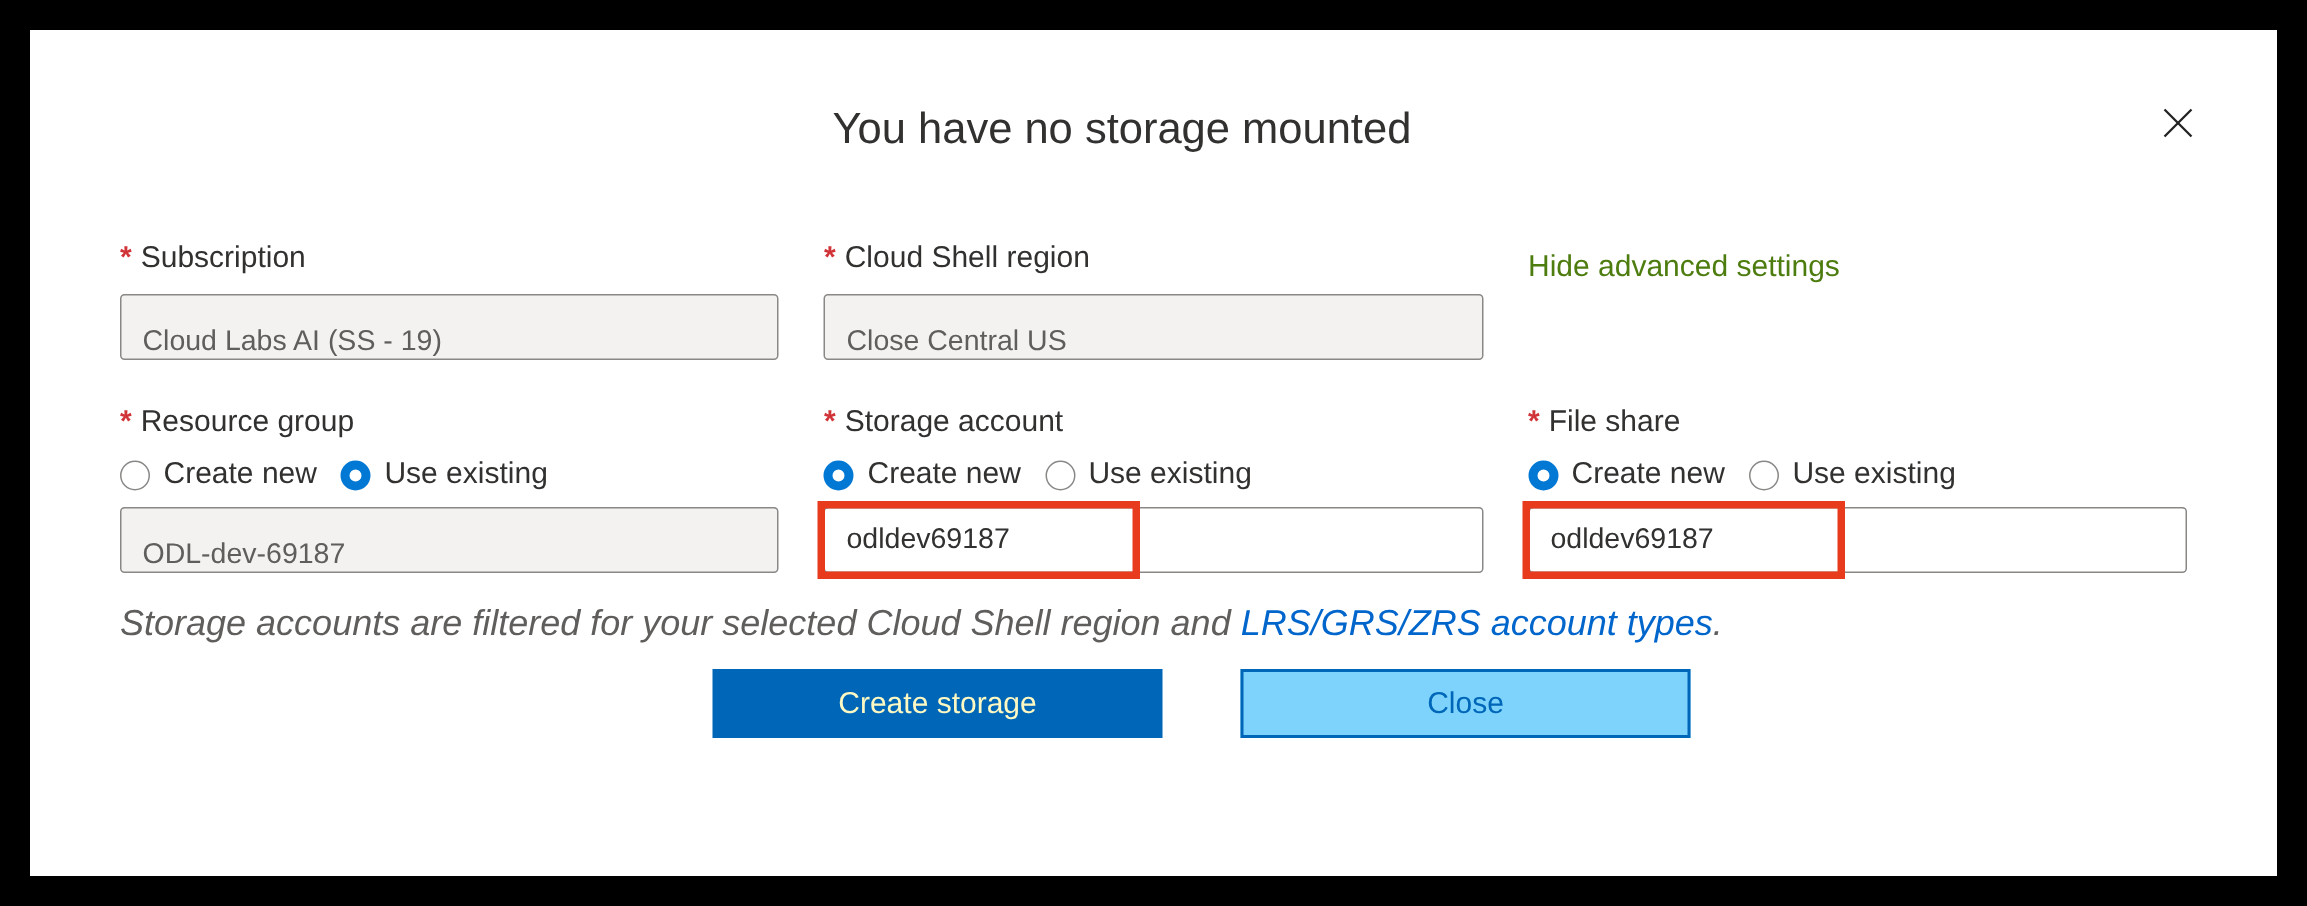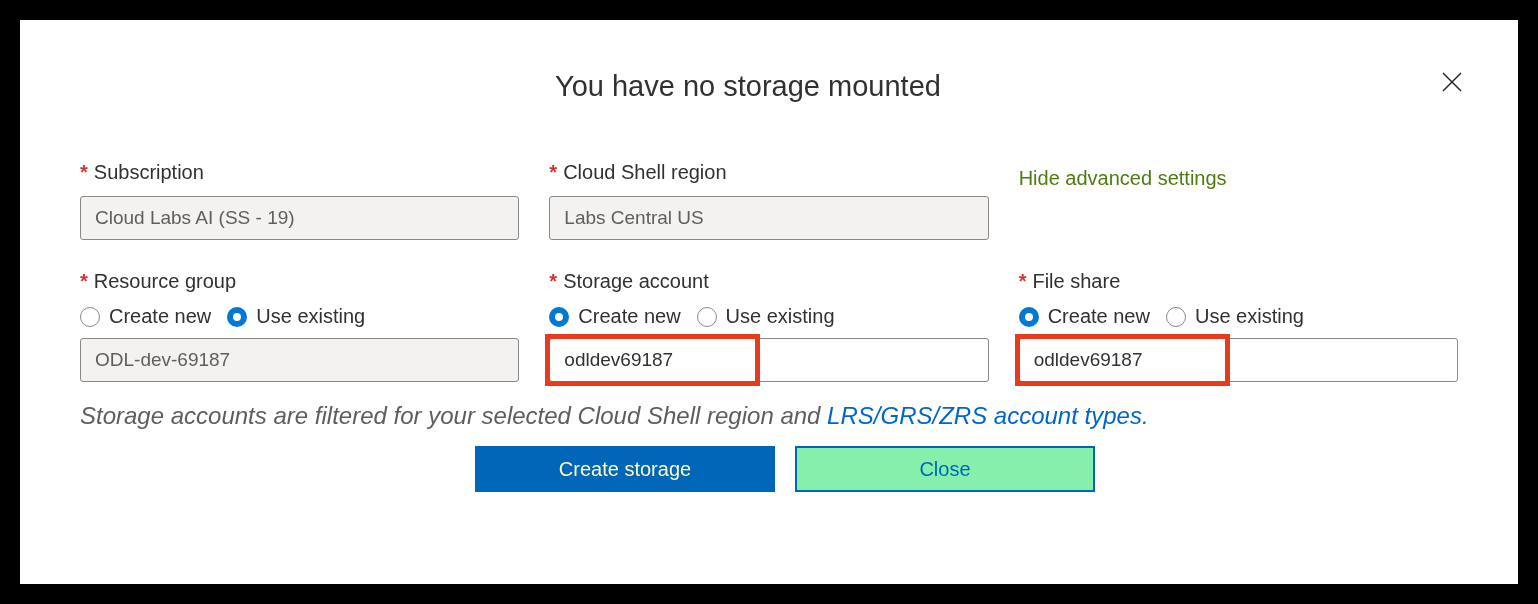--- a/index.html
+++ b/index.html
@@ -59,21 +59,21 @@
     .dropdown, .text-input {
       width: 100%;
       height: 44px;
       border: 1px solid #8a8886;
       border-radius: 3px;
       padding: 0 14px;
       font-size: 19px;
       color: #323130;
       background: #fff;
       display: flex;
-      align-items: center;
+      align-items: flex-end;
     }
     .dropdown.disabled, .text-input.disabled {
       background: #f3f2f1;
       color: #605e5c;
     }
     .radio-row {
       display: flex;
       gap: 16px;
       align-items: flex-end;
       margin-bottom: 10px;
@@ -143,23 +143,24 @@
       align-items: center;
       justify-content: center;
       cursor: pointer;
       border: none;
     }
     .btn-primary {
       background: #0066b8;
       color: #fef9c3;
     }
     .btn-secondary {
-      background: #86efac;
+      background: #7dd3fc;
       color: #0066b8;
       border: 2px solid #0066b8;
+      margin-left: 32px;
     }
     input.plain {
       border: none;
       outline: none;
       width: 100%;
       height: 100%;
       font-size: 19px;
       font-family: inherit;
       color: #323130;
       background: transparent;
@@ -187,21 +188,21 @@
       <div class="dropdown disabled">
         <span>Cloud Labs AI (SS - 19)</span>
       </div>
     </div>
     <div class="col">
       <div class="label-row">
         <span class="req">*</span>
         <span>Cloud Shell region</span>
       </div>
       <div class="dropdown disabled">
-        <span>Labs Central US</span>
+        <span>Close Central US</span>
       </div>
     </div>
     <div class="col">
       <div class="link">Hide advanced settings</div>
     </div>
   </div>
 
   <div class="form-row" style="margin-bottom:4px;">
     <div class="col">
       <div class="label-row">

